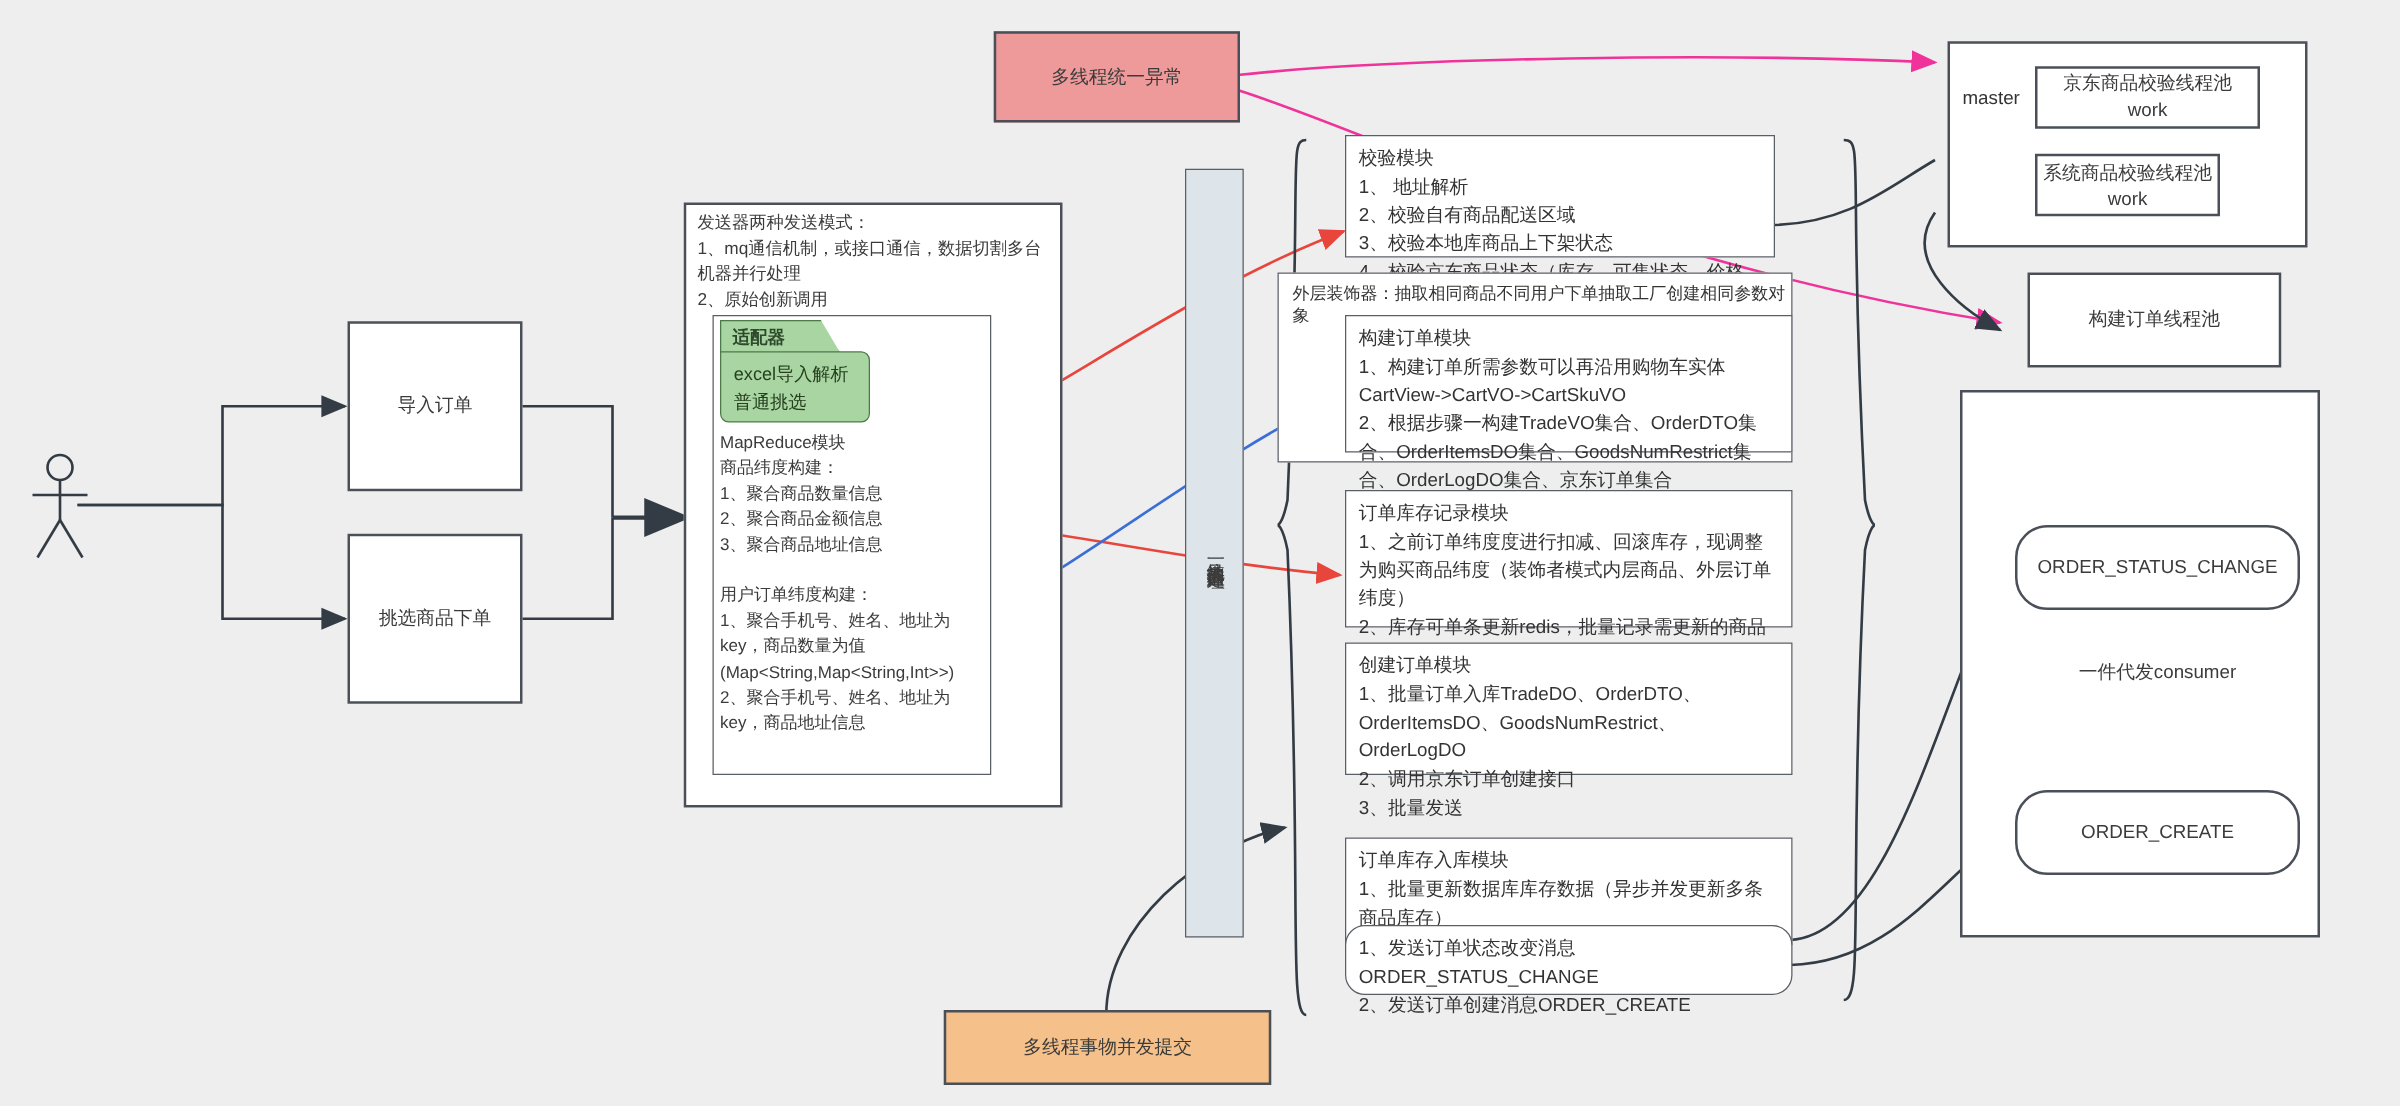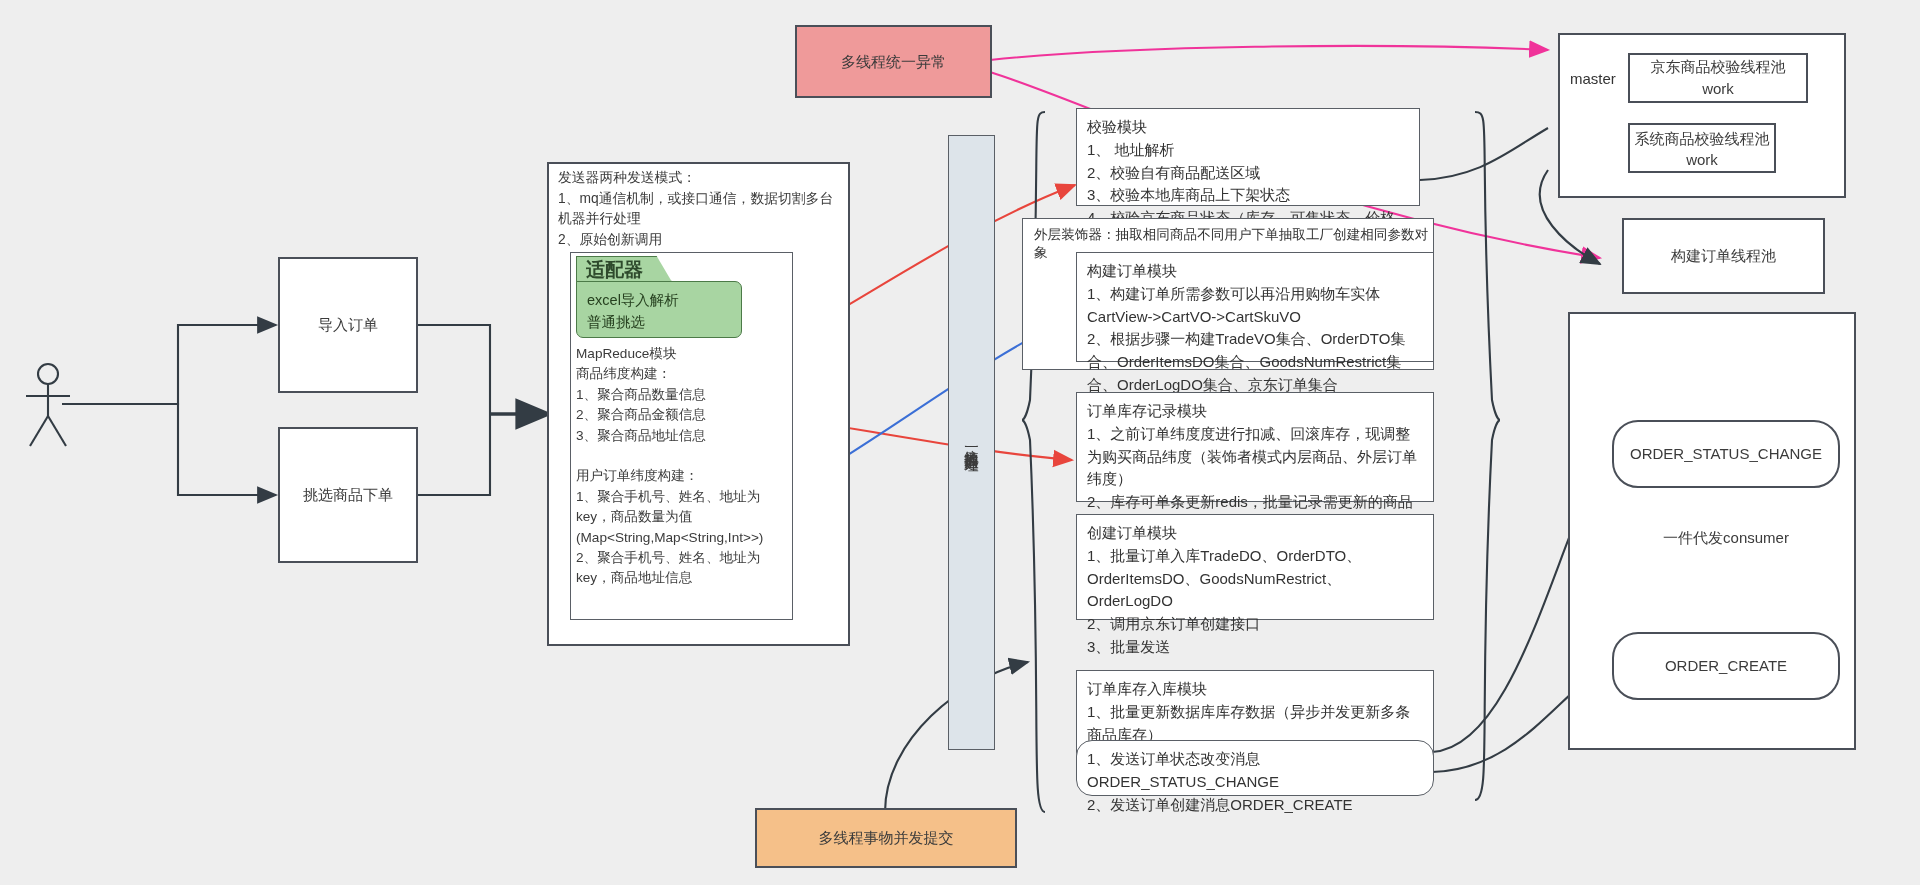--- a/index.html
+++ b/index.html
@@ -86,21 +86,21 @@
   .adapter-wrap{position:absolute;}
   .adapter-tab{
     position:absolute;left:0;top:0;
     width:96px;height:26px;
     background:#a8d5a2;
     border:1.6px solid #4c7a48;
     border-bottom:none;
     box-sizing:border-box;
     display:flex;align-items:center;
     padding-left:9px;
-    font-size:19px;font-weight:bold;color:#2e4a2c;
+    font-size:14px;font-weight:bold;color:#2e4a2c;
     clip-path:polygon(0 0,84% 0,100% 100%,0 100%);
   }
   .adapter-body{
     position:absolute;left:0;top:25px;
     background:#a8d5a2;
     border:1.6px solid #4c7a48;
     border-radius:0 7px 7px 7px;
     box-sizing:border-box;
     padding:8px 10px;
     font-size:14.5px;color:#26401f;
@@ -201,21 +201,21 @@
   <div class="node" style="left:558px;top:168px;width:288px;">
     <span class="lbl tiny" style="display:block;text-align:left;font-size:13.8px;line-height:1.5;">发送器两种发送模式：
 1、mq通信机制，或接口通信，数据切割多台机器并行处理
 2、原始创新调用</span>
   </div>
 
   <div class="node" style="left:570px;top:252px;width:223px;height:368px;border:1.6px solid #5a5f66;background:#fff;box-sizing:border-box;"></div>
 
   <div class="adapter-wrap" style="left:576px;top:256px;width:146px;height:82px;">
     <div class="adapter-tab">适配器</div>
-    <div class="adapter-body" style="width:166px;height:57px;">excel导入解析
+    <div class="adapter-body" style="width:120px;height:57px;">excel导入解析
 普通挑选</div>
   </div>
 
   <div class="node" style="left:576px;top:344px;width:212px;">
     <span class="lbl" style="display:block;text-align:left;font-size:13.6px;line-height:1.5;">MapReduce模块
 商品纬度构建：
 1、聚合商品数量信息
 2、聚合商品金额信息
 3、聚合商品地址信息
 

